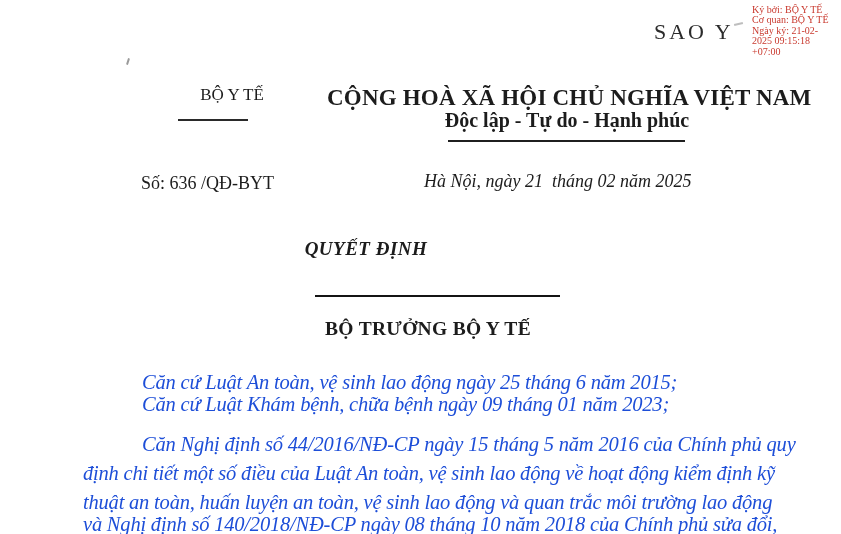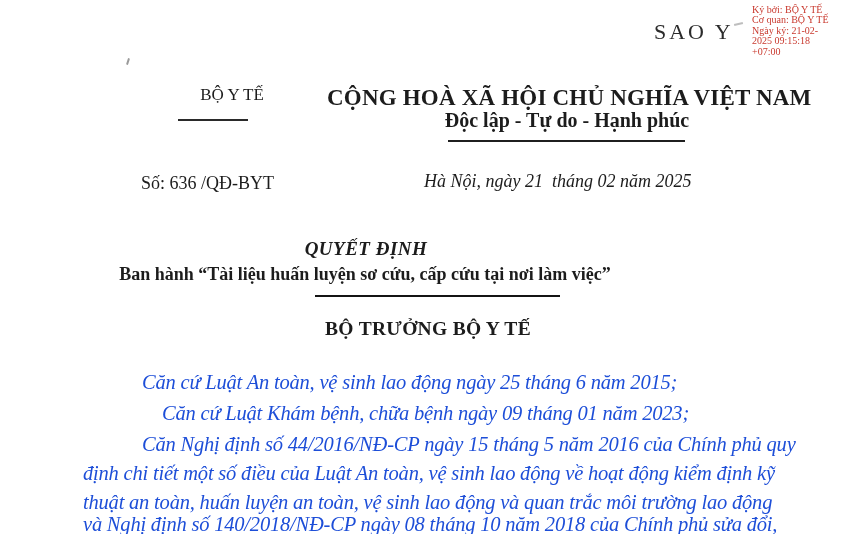--- a/index.html
+++ b/index.html
@@ -29,21 +29,21 @@
 
   
   .decision-kind{left:0;top:238px;width:732px;text-align:center;font-weight:bold;font-size:19px;letter-spacing:0.5px;font-style:italic;}
   .decision-subject{left:0;top:264px;width:730px;text-align:center;font-weight:bold;font-size:18px;}
   .subject-underline{left:315px;top:295px;width:245px;height:2px;background:#141414;}
   .issuer{left:0;top:318px;width:856px;text-align:center;font-weight:bold;font-size:19.5px;letter-spacing:0.3px;}
 
   
   .body-line{font-style:italic;font-size:20.5px;letter-spacing:-0.2px;color:#1d4ed8;}
   .l1{left:142px;top:371px;}
-  .l2{left:142px;top:402px;margin-left:20px;}
+  .l2{left:142px;top:393px;}
   .l3{left:142px;top:433px;}
   .l4{left:83px;top:462px;}
   .l5{left:83px;top:491px;}
   .l6{left:83px;top:513px;}
 
   
   .artifact-a{left:127px;top:58px;width:2px;height:7px;background:#666;transform:rotate(18deg);border-radius:1px;opacity:.65;}
   .artifact-b{left:734px;top:23px;width:9px;height:2px;background:#888;transform:rotate(-14deg);opacity:.55;}
 </style>
 </head>
@@ -62,21 +62,20 @@
 
   <div class="abs agency">BỘ Y TẾ</div>
   <div class="abs agency-underline"></div>
   <div class="abs national-title">CỘNG HOÀ XÃ HỘI CHỦ NGHĨA VIỆT NAM</div>
   <div class="abs motto">Độc lập - Tự do - Hạnh phúc</div>
   <div class="abs motto-underline"></div>
   <div class="abs doc-number">Số: 636 /QĐ-BYT</div>
   <div class="abs place-date">Hà Nội, ngày 21  tháng 02 năm 2025</div>
 
   <div class="abs decision-kind">QUYẾT ĐỊNH</div>
-  <div class="abs decision-subject">Ban hành “Tài liệu huấn luyện sơ cứu, cấp cứu tại nơi làm việc”</div>
   <div class="abs subject-underline"></div>
   <div class="abs issuer">BỘ TRƯỞNG BỘ Y TẾ</div>
 
   <div class="abs body-line l1">Căn cứ Luật An toàn, vệ sinh lao động ngày 25 tháng 6 năm 2015;</div>
   <div class="abs body-line l2">Căn cứ Luật Khám bệnh, chữa bệnh ngày 09 tháng 01 năm 2023;</div>
   <div class="abs body-line l3">Căn Nghị định số 44/2016/NĐ-CP ngày 15 tháng 5 năm 2016 của Chính phủ quy</div>
   <div class="abs body-line l5">thuật an toàn, huấn luyện an toàn, vệ sinh lao động và quan trắc môi trường lao động</div>
   <div class="abs body-line l4">định chi tiết một số điều của Luật An toàn, vệ sinh lao động về hoạt động kiểm định kỹ</div>
   <div class="abs body-line l6">và Nghị định số 140/2018/NĐ-CP ngày 08 tháng 10 năm 2018 của Chính phủ sửa đổi,</div>
 

